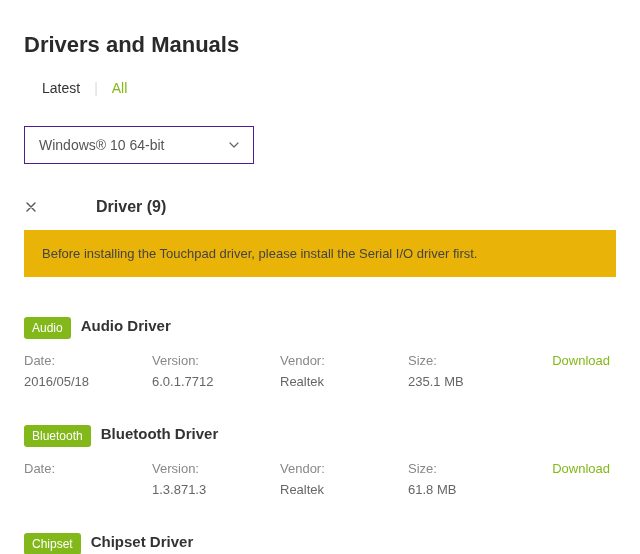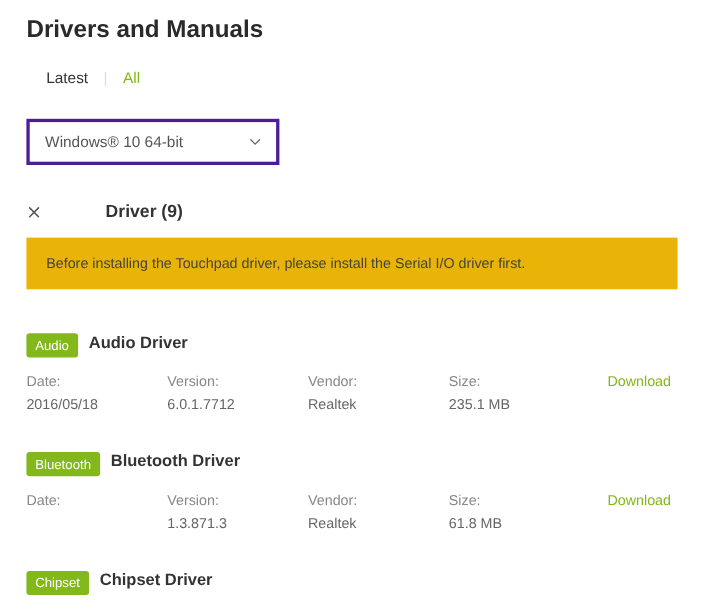--- a/index.html
+++ b/index.html
@@ -8,21 +8,21 @@
     background: #fff;
     color: #333;
     width: 640px;
   }
   .wrap { padding: 8px 24px 20px 24px; }
   h1.page-title {
     font-size: 22px;
     font-weight: 600;
     color: #2a2a2a;
     margin-bottom: 22px;
-    margin-top: 6px;
+    margin-top: 24px;
   }
   .tabs {
     display: flex;
     align-items: center;
     font-size: 14px;
     padding-left: 18px;
     margin-bottom: 30px;
   }
   .tab { cursor: pointer; color: #333; }
   .tab.active { color: #83b81a; }
@@ -34,21 +34,21 @@
     font-size: 14px;
     font-weight: 600;
     color: #333;
     margin-bottom: 10px;
   }
   .os-select {
     display: flex;
     align-items: center;
     justify-content: space-between;
     width: 230px;
-    border: 3px solid #4c1d95;
+    border: 1px solid #4c1d95;
     padding: 10px 14px;
     font-size: 14px;
     color: #555;
     cursor: pointer;
     margin-bottom: 34px;
   }
   .chev { width: 10px; height: 10px; }
   .chev svg { display: block; }
   .section-head {
     display: flex;

